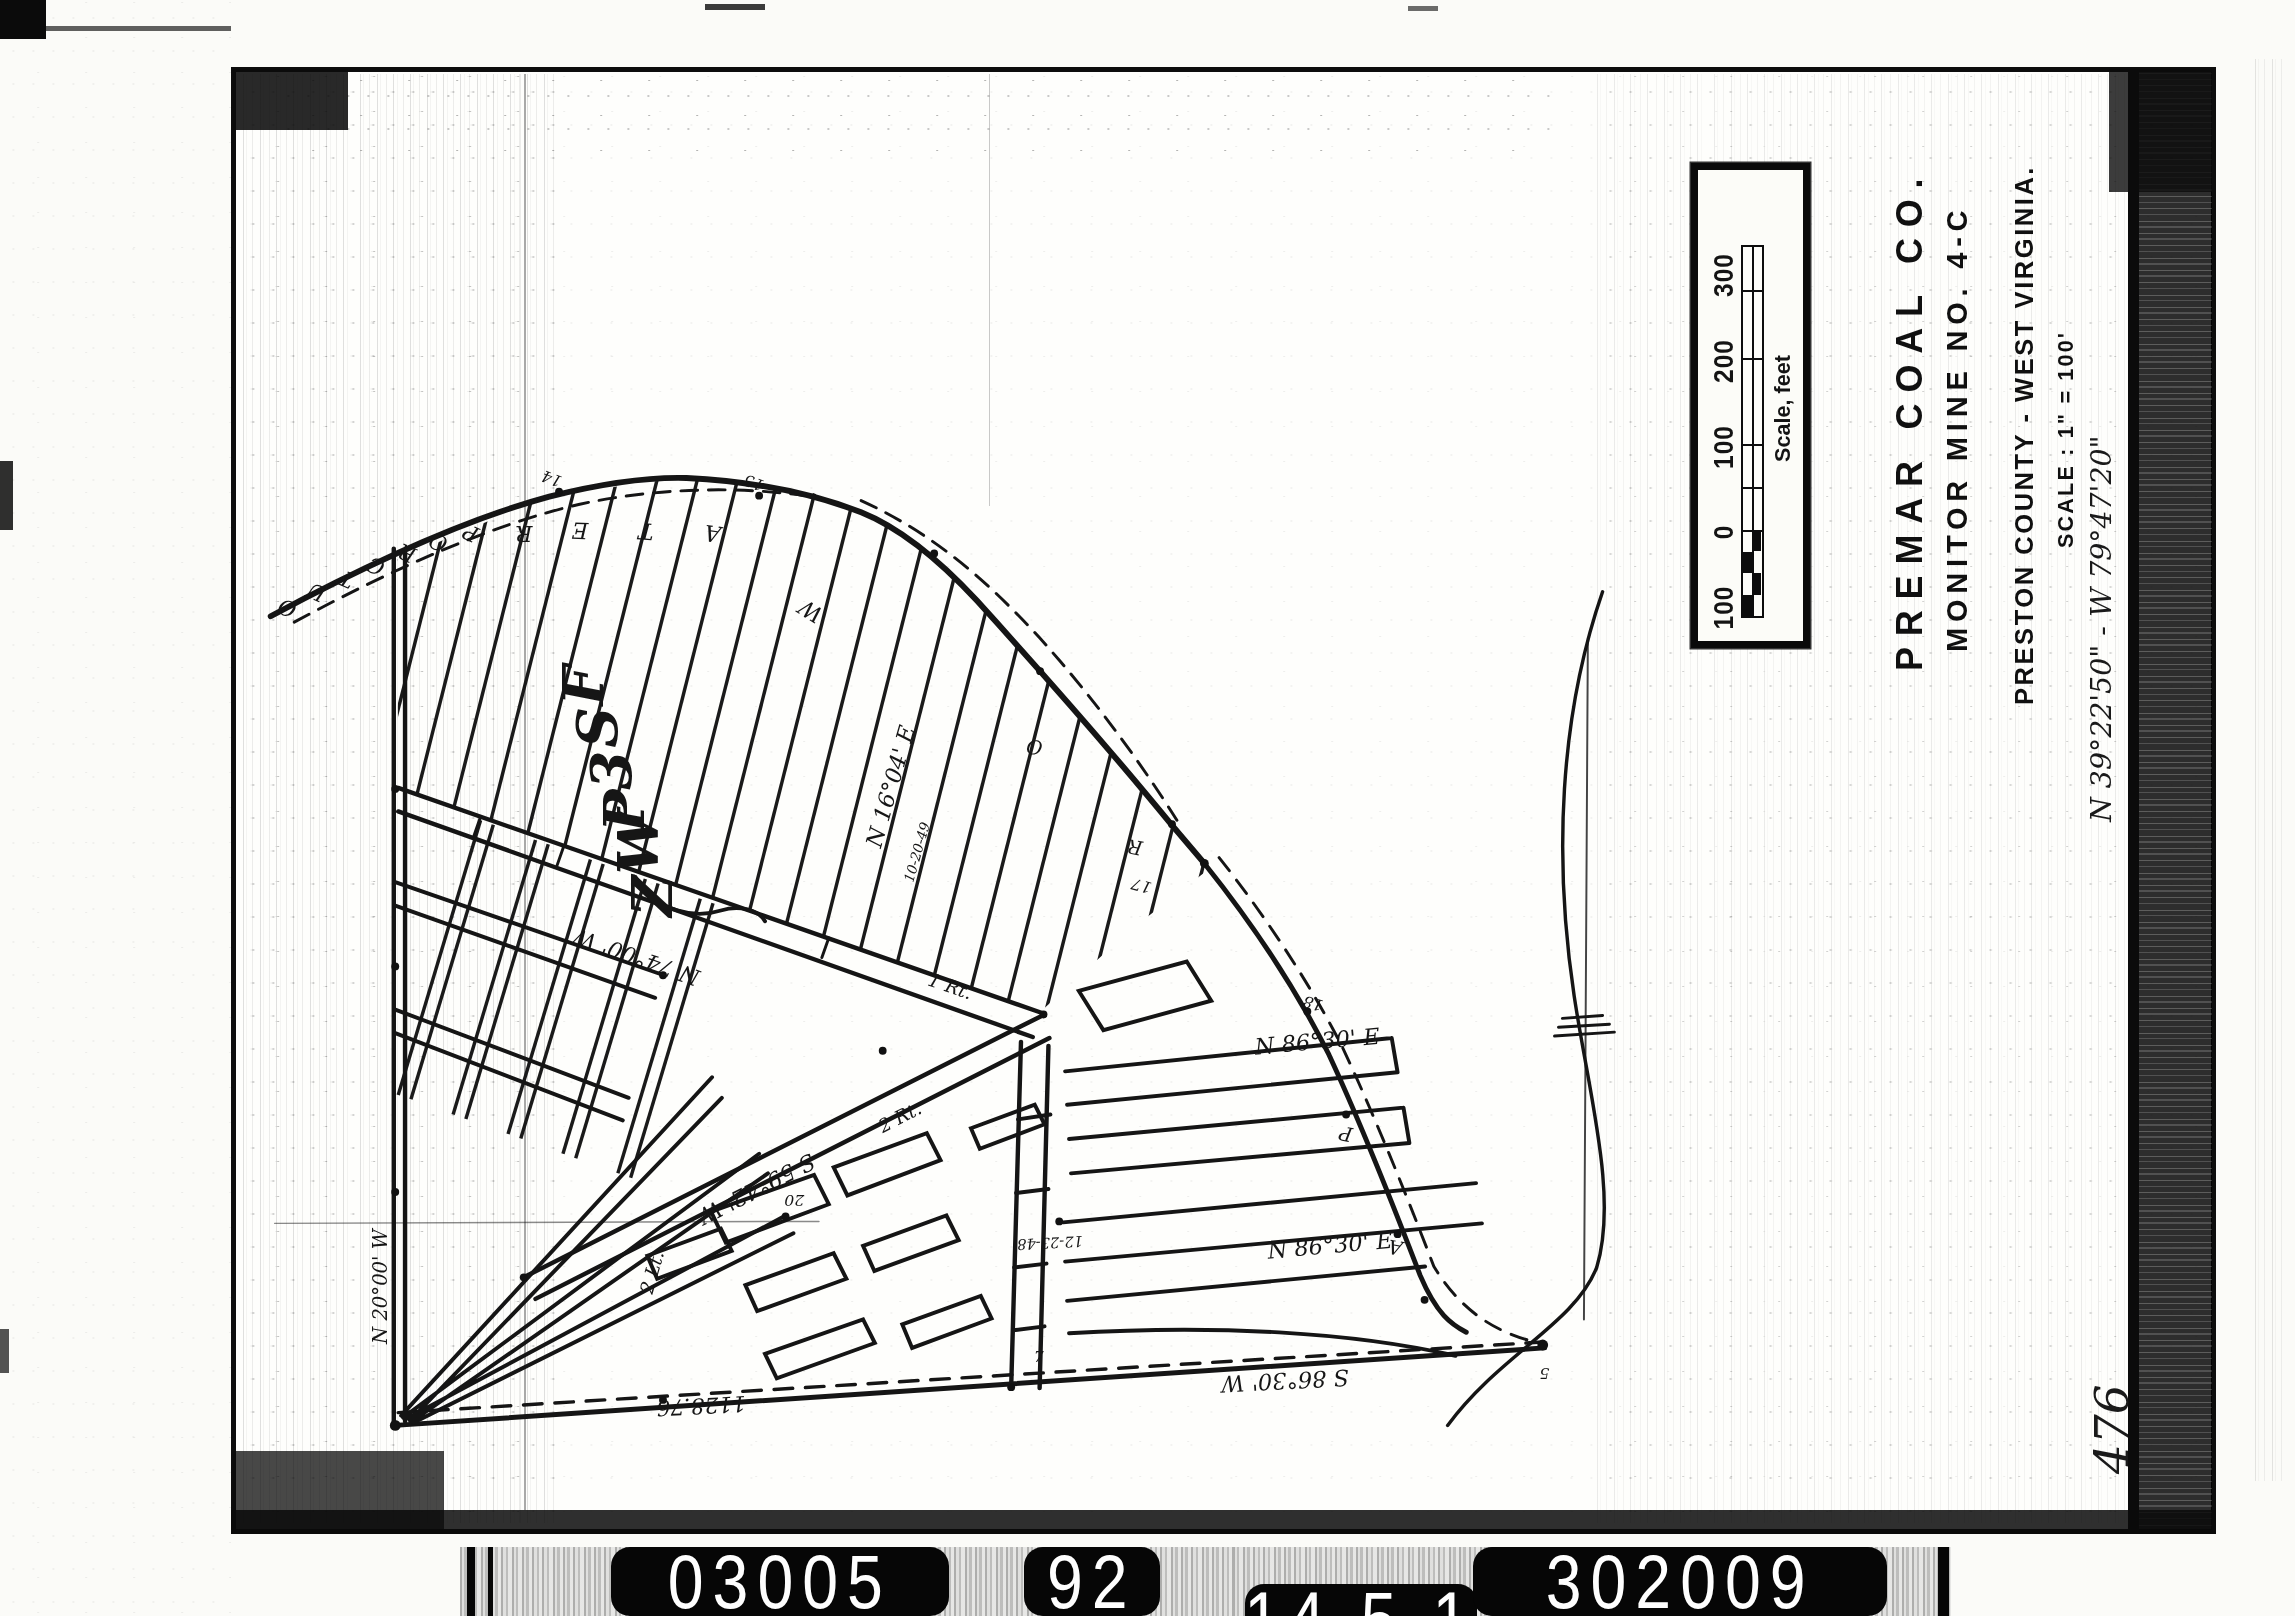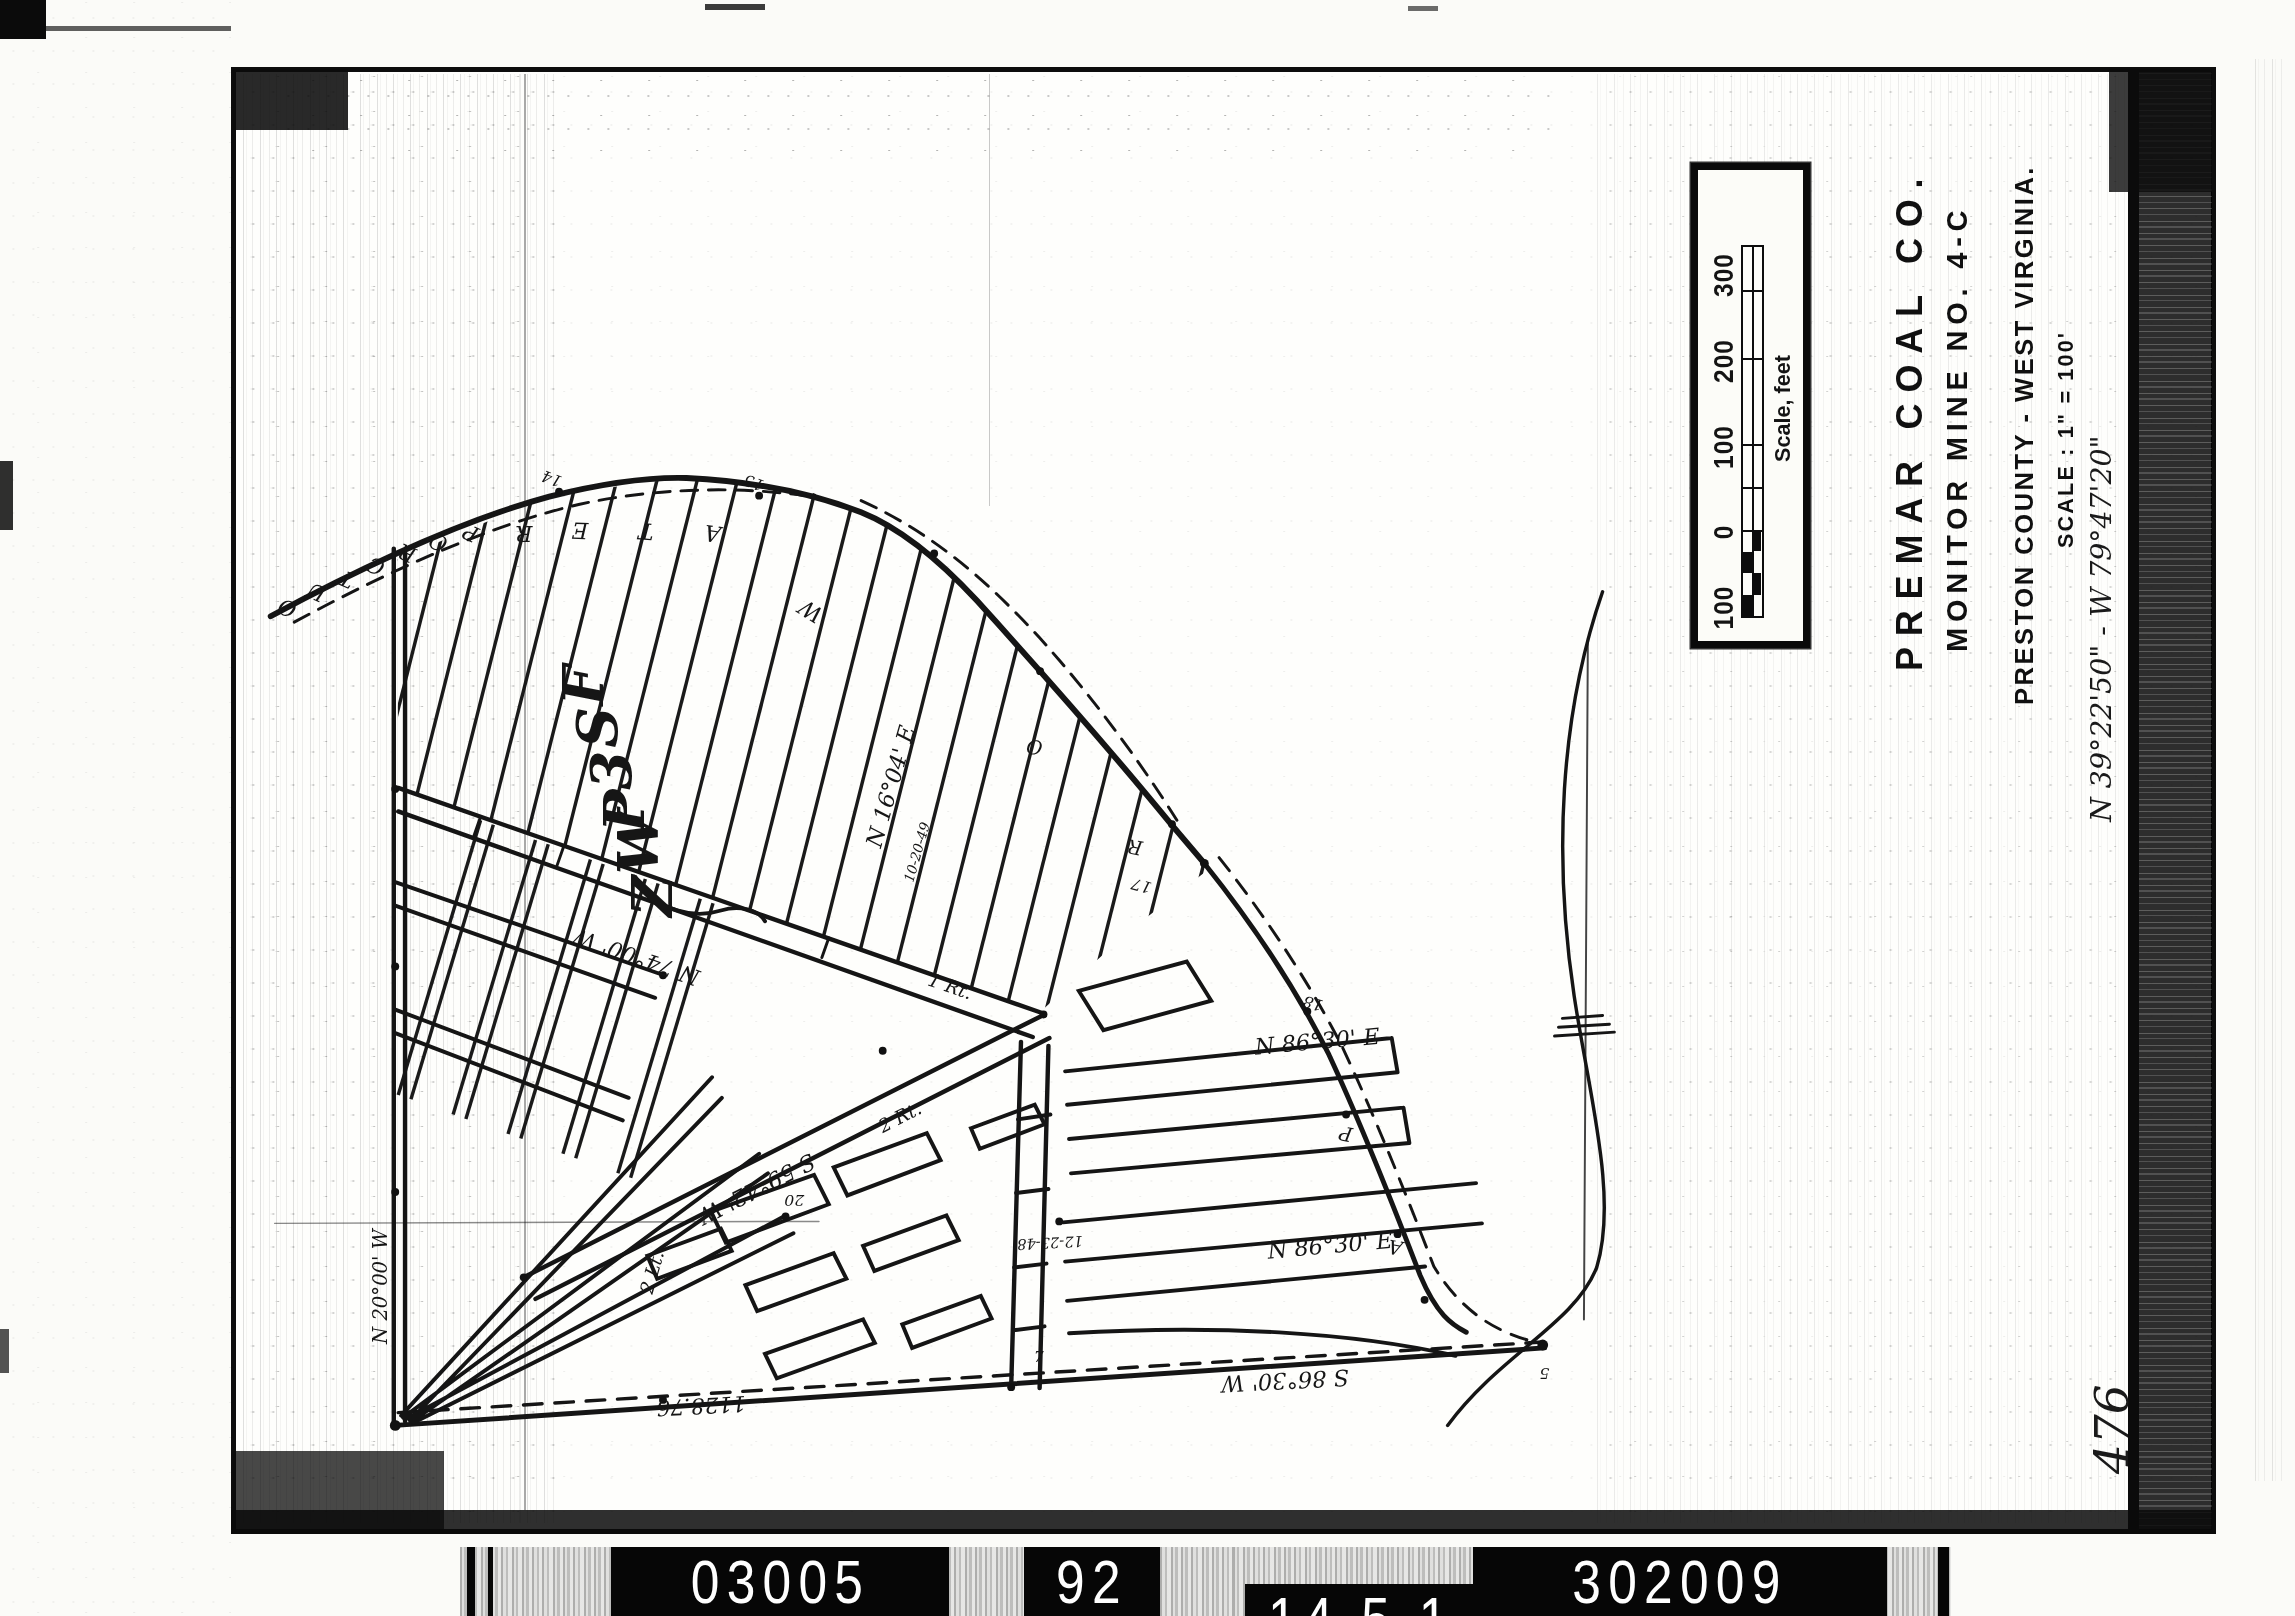--- a/index.html
+++ b/index.html
@@ -36,21 +36,21 @@
   .sb-bar{position:absolute;left:13.7px;top:31px;width:373px;height:22.6px;border:2.5px solid #0c0c0c;box-sizing:border-box;}
   .sb-mid{position:absolute;left:0;top:8.8px;width:100%;height:2px;background:#0c0c0c;}
   .sb-v{position:absolute;top:0;width:2px;height:100%;background:#0c0c0c;}
   .sb-cell{position:absolute;width:21.6px;height:8.8px;background:#0c0c0c;}
   .sb-cap{position:absolute;left:50%;top:60px;transform:translateX(-50%);font-size:21.6px;font-weight:700;}
   
   .strip-tex{position:absolute;left:460px;top:1547px;width:1491px;height:70px;opacity:.55;
      background-image:repeating-linear-gradient(90deg,#6e6e6e 0 2px,#c9c9c9 2px 4.4px,#8b8b8b 4.4px 6.9px,#d6d6d6 6.9px 10.3px);}
   .fblock{position:absolute;top:1547px;height:69px;background:#060606;color:#fefefe;
           display:flex;align-items:center;justify-content:center;
-          font-family:"Liberation Sans",sans-serif;font-weight:400;font-size:56px;letter-spacing:.14em;}
+          font-family:"Liberation Sans",sans-serif;font-weight:400;font-size:70px;letter-spacing:.14em;border-radius:19px;}
   .fblock span{transform:scale(.92,1.08);}
   .fbar{position:absolute;top:1547px;height:69px;background:#060606;}
   
   svg.map{position:absolute;left:0;top:0;}
   .mtxt{font-family:"DejaVu Serif",serif;font-style:italic;fill:#161616;}
 </style>
 </head>
 <body>
 
 <div class="page">

